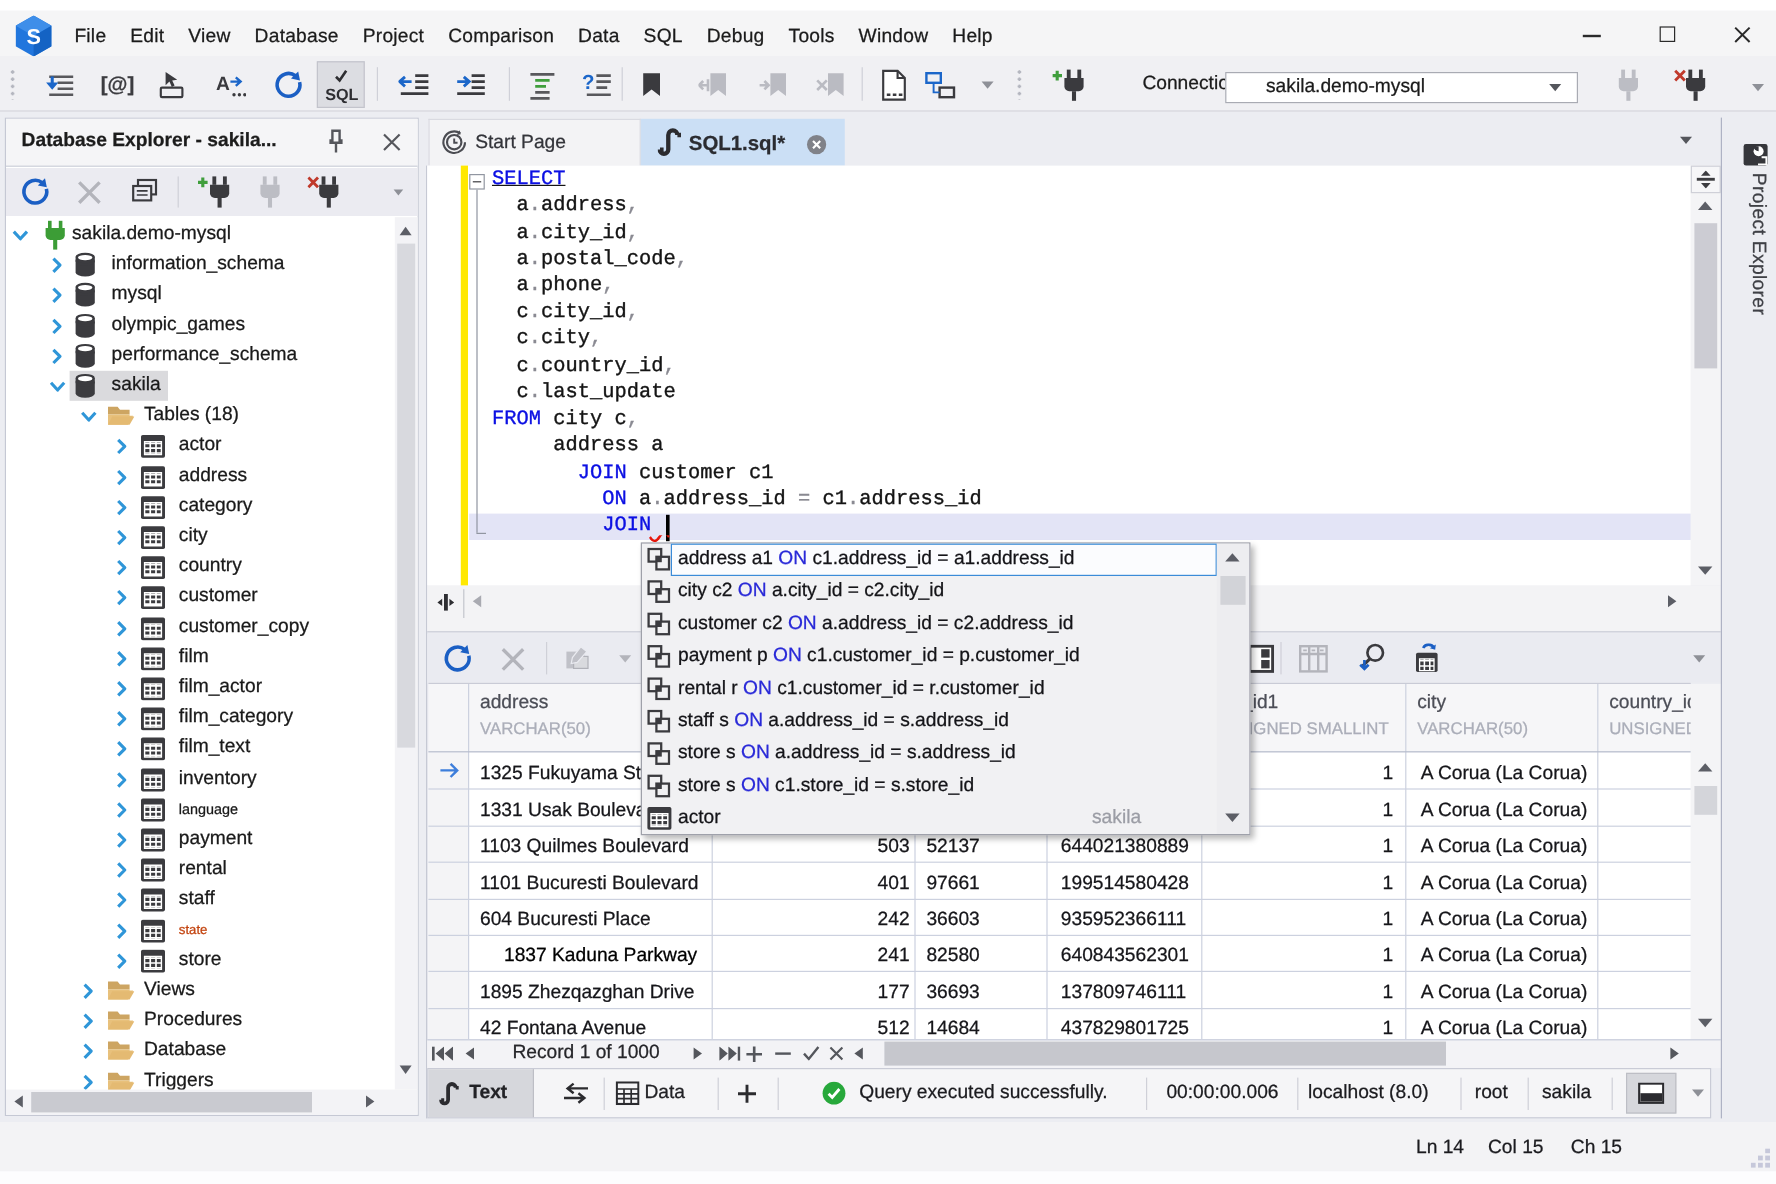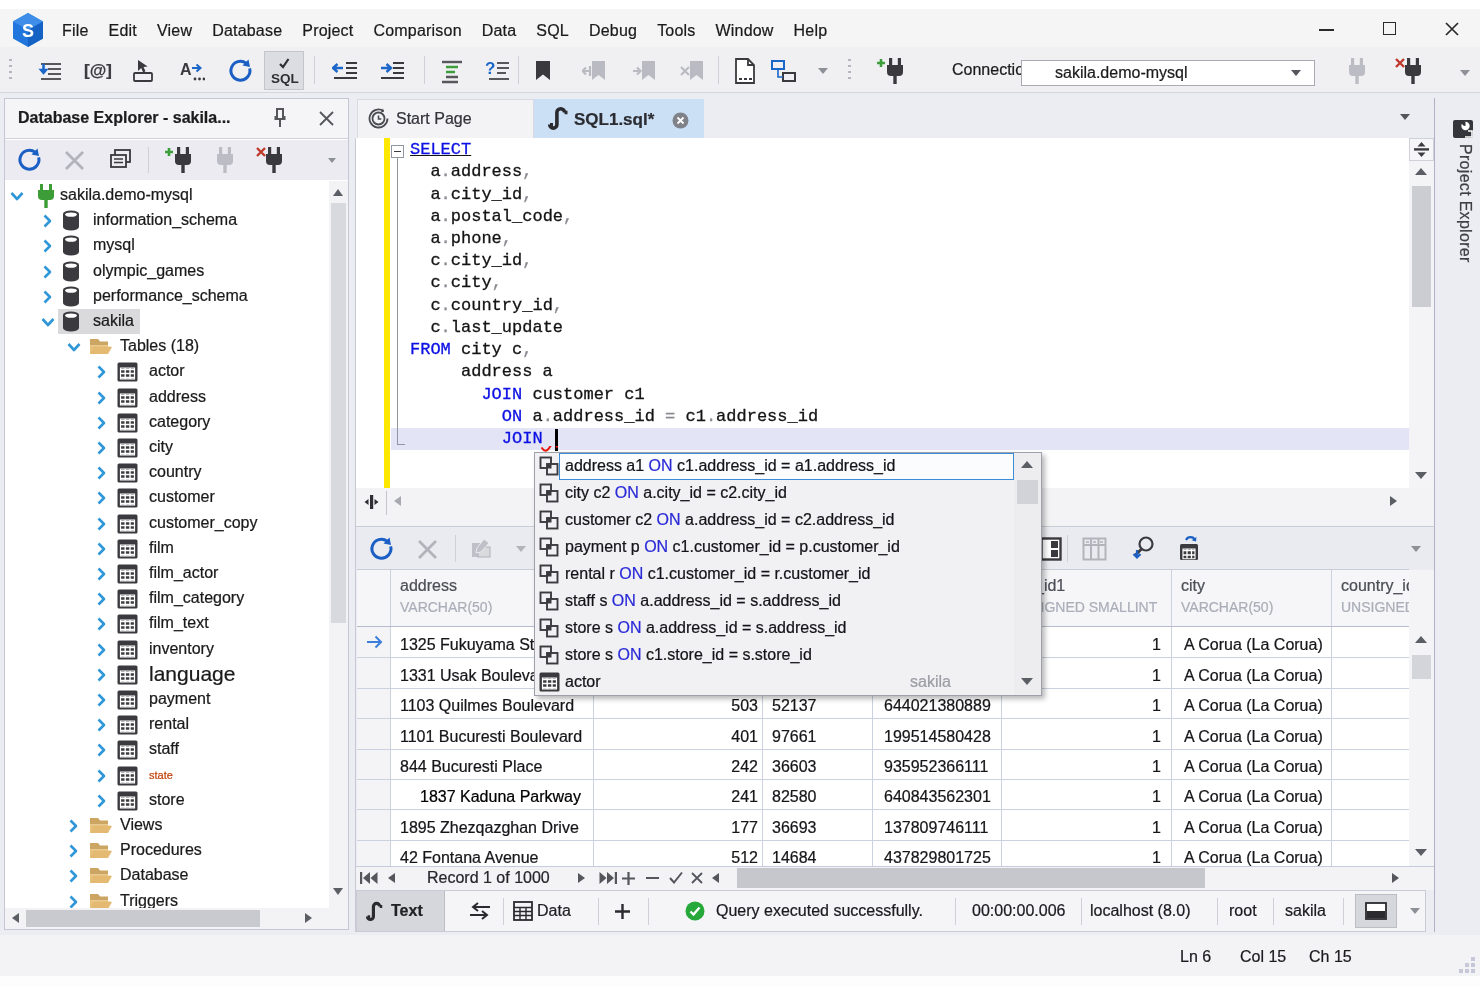--- a/index.html
+++ b/index.html
@@ -402,21 +402,21 @@
 <div class="r" style="left:149px;top:637px;height:25px;line-height:24px;font-size:16px;color:#1a1a1a;">inventory</div>
 <svg class="r" style="left:97px;top:668px" width="9" height="14" viewBox="0 0 9 14">
     <path d="M1.5 1.5 L7 7 L1.5 12.5" stroke="#2f96d8" stroke-width="2.6" fill="none" stroke-linejoin="round"></path>
   </svg>
 <svg class="r" style="left:117px;top:665px" width="21" height="20" viewBox="0 0 21 20">
 <rect x="0.5" y="0.5" width="20" height="19" rx="1.5" fill="#3b3b3f"></rect>
 <path d="M3.5 7.5 h14 M3.5 11.5 h14 M3.5 15.5 h14" stroke="#ffffff" stroke-width="1.4"></path>
 <path d="M8.2 6 v11 M13 6 v11" stroke="#ffffff" stroke-width="1.4"></path>
 <path d="M3.5 6 h14 v10.8 h-14 z" stroke="#ffffff" stroke-width="1.2" fill="none"></path>
 </svg>
-<div class="r" style="left:149px;top:662px;height:25px;line-height:24px;font-size:21px;color:#1a1a1a;">language</div>
+<div class="r" style="left:149px;top:662px;height:25px;line-height:24px;font-size:12px;color:#1a1a1a;">language</div>
 <svg class="r" style="left:97px;top:693px" width="9" height="14" viewBox="0 0 9 14">
     <path d="M1.5 1.5 L7 7 L1.5 12.5" stroke="#2f96d8" stroke-width="2.6" fill="none" stroke-linejoin="round"></path>
   </svg>
 <svg class="r" style="left:117px;top:690px" width="21" height="20" viewBox="0 0 21 20">
 <rect x="0.5" y="0.5" width="20" height="19" rx="1.5" fill="#3b3b3f"></rect>
 <path d="M3.5 7.5 h14 M3.5 11.5 h14 M3.5 15.5 h14" stroke="#ffffff" stroke-width="1.4"></path>
 <path d="M8.2 6 v11 M13 6 v11" stroke="#ffffff" stroke-width="1.4"></path>
 <path d="M3.5 6 h14 v10.8 h-14 z" stroke="#ffffff" stroke-width="1.2" fill="none"></path>
 </svg>
 <div class="r" style="left:149px;top:687px;height:25px;line-height:24px;font-size:16px;color:#1a1a1a;">payment</div>
@@ -661,21 +661,21 @@
 <div class="r" style="left:1001px;top:695px;width:160px;height:24px;line-height:22px;font-size:16px;color:#16161a;text-align:right;">1</div>
 <div class="r" style="left:1184px;top:695px;height:24px;line-height:22px;font-size:16px;color:#16161a;">A Corua (La Corua)</div>
 <div class="r" style="left:357px;top:749px;width:1052px;height:1px;background:#ccd1df;"></div>
 <div class="r" style="left:400px;top:726px;height:24px;line-height:22px;font-size:16px;color:#16161a;">1101 Bucuresti Boulevard</div>
 <div class="r" style="left:593px;top:726px;width:165px;height:24px;line-height:22px;font-size:16px;color:#16161a;text-align:right;">401</div>
 <div class="r" style="left:772px;top:726px;height:24px;line-height:22px;font-size:16px;color:#16161a;">97661</div>
 <div class="r" style="left:884px;top:726px;height:24px;line-height:22px;font-size:16px;color:#16161a;">199514580428</div>
 <div class="r" style="left:1001px;top:726px;width:160px;height:24px;line-height:22px;font-size:16px;color:#16161a;text-align:right;">1</div>
 <div class="r" style="left:1184px;top:726px;height:24px;line-height:22px;font-size:16px;color:#16161a;">A Corua (La Corua)</div>
 <div class="r" style="left:357px;top:779px;width:1052px;height:1px;background:#ccd1df;"></div>
-<div class="r" style="left:400px;top:756px;height:24px;line-height:22px;font-size:16px;color:#16161a;">844 Bucuresti Place</div>
+<div class="r" style="left:400px;top:756px;height:24px;line-height:22px;font-size:16px;color:#16161a;">604 Bucuresti Place</div>
 <div class="r" style="left:593px;top:756px;width:165px;height:24px;line-height:22px;font-size:16px;color:#16161a;text-align:right;">242</div>
 <div class="r" style="left:772px;top:756px;height:24px;line-height:22px;font-size:16px;color:#16161a;">36603</div>
 <div class="r" style="left:884px;top:756px;height:24px;line-height:22px;font-size:16px;color:#16161a;">935952366111</div>
 <div class="r" style="left:1001px;top:756px;width:160px;height:24px;line-height:22px;font-size:16px;color:#16161a;text-align:right;">1</div>
 <div class="r" style="left:1184px;top:756px;height:24px;line-height:22px;font-size:16px;color:#16161a;">A Corua (La Corua)</div>
 <div class="r" style="left:357px;top:809px;width:1052px;height:1px;background:#ccd1df;"></div>
 <div class="r" style="left:420px;top:786px;height:24px;line-height:22px;font-size:16px;color:#000000;">1837 Kaduna Parkway</div>
 <div class="r" style="left:593px;top:786px;width:165px;height:24px;line-height:22px;font-size:16px;color:#16161a;text-align:right;">241</div>
 <div class="r" style="left:772px;top:786px;height:24px;line-height:22px;font-size:16px;color:#16161a;">82580</div>
 <div class="r" style="left:884px;top:786px;height:24px;line-height:22px;font-size:16px;color:#16161a;">640843562301</div>
@@ -767,21 +767,21 @@
 <div class="tsep" style="left:1343px;top:898px;height:27px;"></div>
 <div class="r" style="left:1355px;top:894px;width:42px;height:34px;background:#d6d7dc;border:1px solid #bdbec5;"></div>
 <svg class="r" style="left:1365px;top:902px" width="22" height="18" viewBox="0 0 22 18">
 <rect x="1" y="1" width="20" height="16" fill="#ffffff" stroke="#2b2b2f" stroke-width="1.8"></rect>
 <rect x="2" y="9" width="18" height="7" fill="#2b2b2f"></rect>
 </svg>
 <div class="tri" style="left:1410px;top:908px;border-left:5px solid transparent;border-right:5px solid transparent;border-top:6px solid #8e9097;"></div>
 
 <div class="r" style="left:0;top:935px;width:1480px;height:41px;background:#f3f3f5;"></div>
 <div class="r" style="left:0;top:976px;width:1480px;height:11px;background:#fdfdfe;"></div>
-<div class="r" style="left:1180px;top:948px;font-size:16px;color:#1b1b1f;">Ln 6</div>
+<div class="r" style="left:1180px;top:948px;font-size:16px;color:#1b1b1f;">Ln 14</div>
 <div class="r" style="left:1240px;top:948px;font-size:16px;color:#1b1b1f;">Col 15</div>
 <div class="r" style="left:1309px;top:948px;font-size:16px;color:#1b1b1f;">Ch 15</div>
 <svg class="r" style="left:1459px;top:957px" width="18" height="18" viewBox="0 0 18 18">
 <rect x="12" y="0" width="4" height="4" fill="#c6c8da"></rect>
     <rect x="12" y="6" width="4" height="4" fill="#c6c8da"></rect>
     <rect x="12" y="12" width="4" height="4" fill="#c6c8da"></rect>
 <rect x="6" y="6" width="4" height="4" fill="#c6c8da"></rect>
     <rect x="6" y="12" width="4" height="4" fill="#c6c8da"></rect>
     <rect x="0" y="12" width="4" height="4" fill="#c6c8da"></rect>
 </svg>

